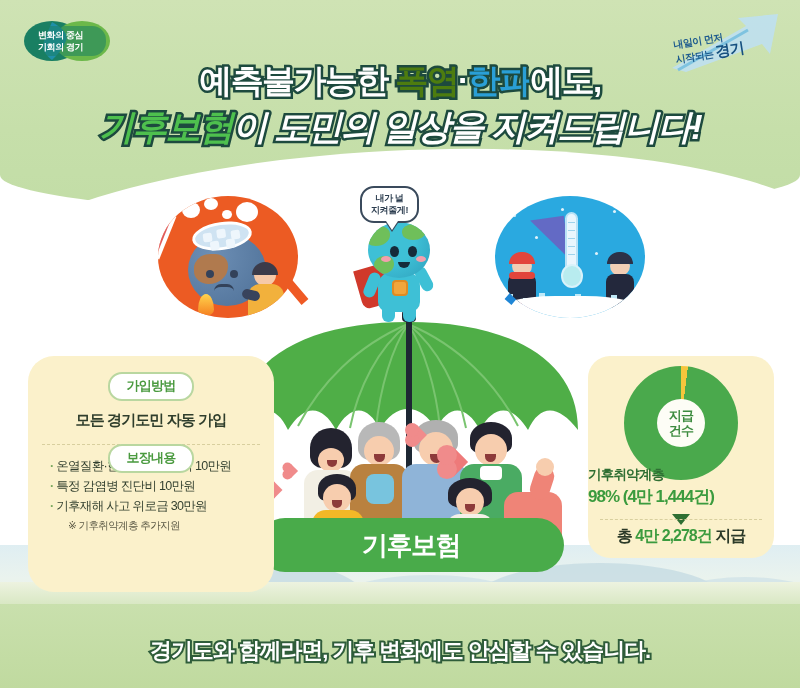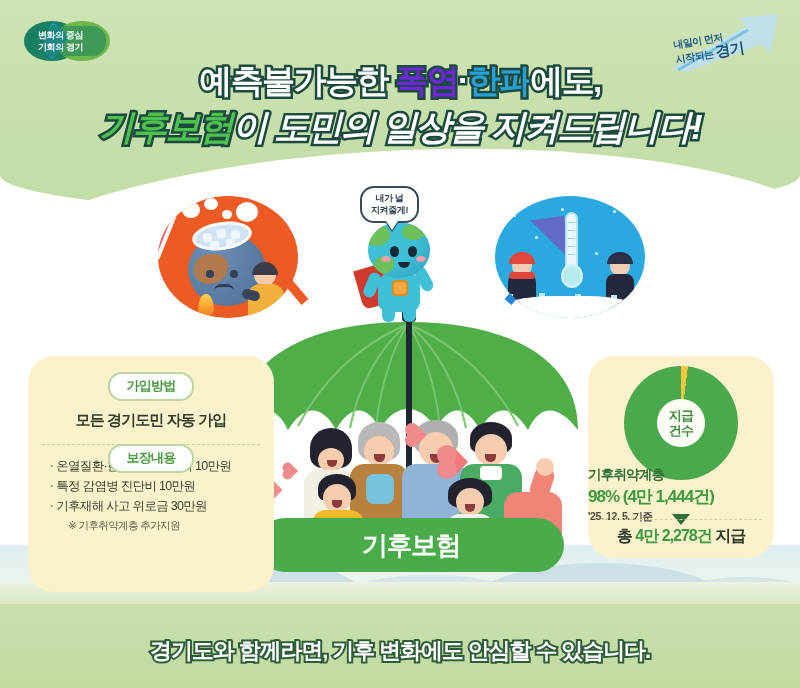--- a/index.html
+++ b/index.html
@@ -123,21 +123,21 @@
     font-size: 33px;
     font-weight: bold;
     letter-spacing: -1.6px;
     line-height: 46px;
     white-space: nowrap;
     color: #ffffff;
     -webkit-text-stroke: 5px #1d4a3e;
     paint-order: stroke fill;
   }
   .hl-line.two { font-style: italic; font-size: 35px; }
-  .hl-hot  { color: #6d28d9; }
+  .hl-hot  { color: #4d7c0f; }
   .hl-cold { color: #2a9fd6; }
   .hl-kb   { color: #4ec04e; }
   .hl-dot  { color: #ffffff; }
 
   
   .circle {
     position: absolute;
     border-radius: 50%;
     overflow: hidden;
     z-index: 8;
@@ -349,21 +349,21 @@
   }
 
   
   .card {
     position:absolute;
     background:#fbf1cb;
     border-radius:26px;
     z-index: 16;
   }
   .card.left  { left: 28px;  top: 356px; width: 246px; height: 236px; }
-  .card.right { left: 588px; top: 356px; width: 186px; height: 202px; }
+  .card.right { left: 588px; top: 356px; width: 186px; height: 202px; border-radius: 22px; }
 
   .pill {
     display:inline-block;
     background:#ffffff;
     border:2px solid #b9d7a0;
     border-radius:14px;
     padding: 3px 16px 4px;
     color:#4a9a3f;
     font-size:13px; font-weight:bold; letter-spacing:-0.7px;
   }
@@ -707,21 +707,20 @@
     <div class="donut">
       <div class="donut-hole">
         <span>지급</span>
         <span>건수</span>
       </div>
     </div>
 
     <div class="stat-group">
       <div class="stat-label">기후취약계층</div>
       <div class="stat-big">98% (4만 1,444건)</div>
-      <div class="stat-sub">'25. 12. 5. 기준</div>
     </div>
 
     <div class="arrow-down"></div>
     <div class="divider"></div>
 
     <div class="result">
       <div class="result-2"><span>총 </span><span class="hl">4만 2,278건</span><span> 지급</span></div>
     </div>
   </div>
 

